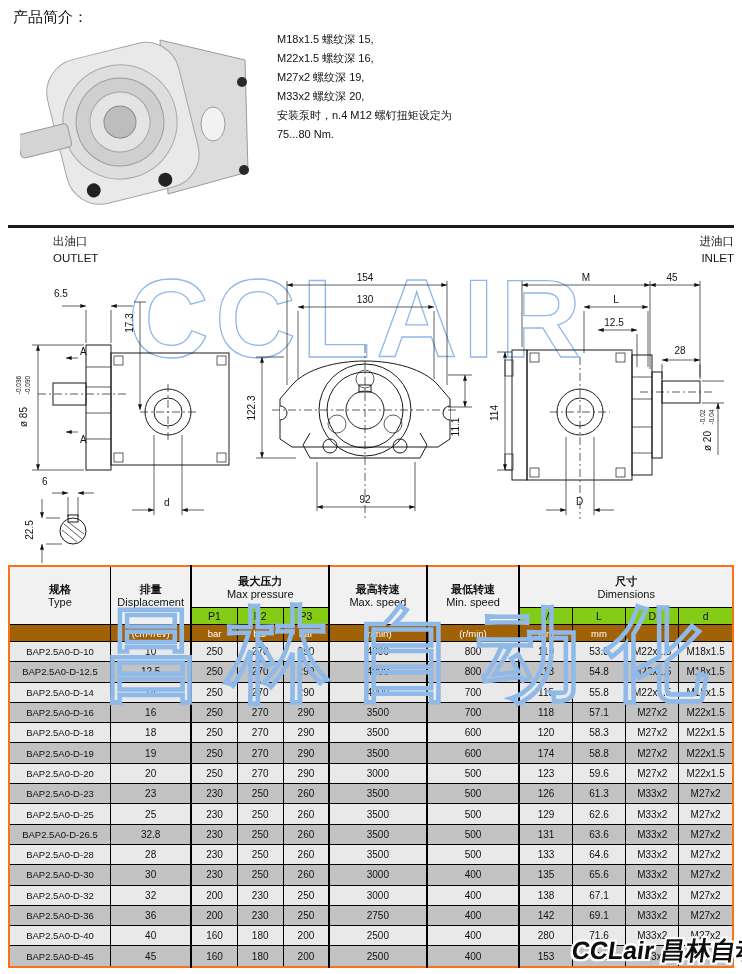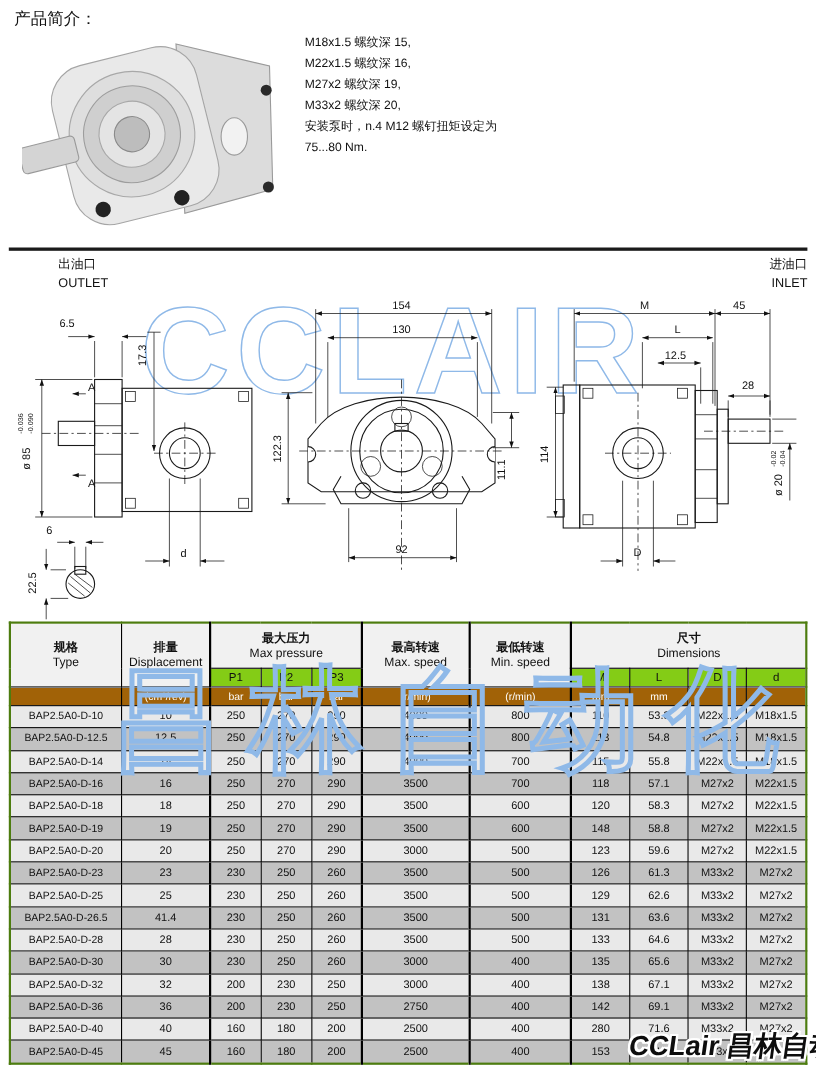--- a/index.html
+++ b/index.html
@@ -16,21 +16,21 @@
   .inlet{right:8px;text-align:right;margin-left:14px;}
   .drawings-svg{left:0;top:227px;}
   .pump-svg{left:20px;top:22px;}
   .wm-table-svg{left:0;top:555px;pointer-events:none;z-index:5;}
   .wm-corner{left:572px;top:934px;z-index:6;font-size:25px;font-weight:bold;
     color:#0d0d0d;transform:skewX(-8deg);white-space:nowrap;
     text-shadow:-2px -2px 0 #fff,2px -2px 0 #fff,-2px 2px 0 #fff,2px 2px 0 #fff,0 2px 0 #fff,0 -2px 0 #fff,2px 0 0 #fff,-2px 0 0 #fff;}
   
   .tbl-wrap{left:8px;top:565px;width:726px;}
   table.spec{width:100%;border-collapse:collapse;table-layout:fixed;
-    border:2px solid #4d7c0f;font-size:10px;}
+    border:2px solid #f97316;font-size:10px;}
   table.spec th,table.spec td{border:1px solid #000;text-align:center;
     padding:0 1px;overflow:hidden;white-space:nowrap;}
   table.spec thead tr.grp th{height:40px;background:#f1f1f1;font-weight:normal;}
   table.spec thead tr.sub th{height:16px;background:#84cc16;font-weight:normal;font-size:10.5px;}
   table.spec thead tr.units td{height:16px;background:#a16207;color:#fff;font-size:9.5px;}
   table.spec tbody td{height:19.3px;}
   table.spec tbody tr.light td{background:#e9e9e9;}
   table.spec tbody tr.dark td{background:#c2c2c2;}
   .hcn{display:block;font-weight:bold;font-size:11px;line-height:14px;}
   .hen{display:block;font-size:11px;line-height:13px;}
@@ -388,21 +388,21 @@
             <td>M22x1.5</td>
           </tr>
           <tr class="dark">
             <td class="type-cell">BAP2.5A0-D-19</td>
             <td class="bR2">19</td>
             <td>250</td>
             <td>270</td>
             <td class="bR2">290</td>
             <td class="bR2">3500</td>
             <td class="bR2">600</td>
-            <td>148</td>
+            <td>174</td>
             <td>58.8</td>
             <td>M27x2</td>
             <td>M22x1.5</td>
           </tr>
           <tr class="light">
             <td class="type-cell">BAP2.5A0-D-20</td>
             <td class="bR2">20</td>
             <td>250</td>
             <td>270</td>
             <td class="bR2">290</td>
@@ -434,21 +434,21 @@
             <td class="bR2">260</td>
             <td class="bR2">3500</td>
             <td class="bR2">500</td>
             <td>129</td>
             <td>62.6</td>
             <td>M33x2</td>
             <td>M27x2</td>
           </tr>
           <tr class="dark">
             <td class="type-cell">BAP2.5A0-D-26.5</td>
-            <td class="bR2">41.4</td>
+            <td class="bR2">32.8</td>
             <td>230</td>
             <td>250</td>
             <td class="bR2">260</td>
             <td class="bR2">3500</td>
             <td class="bR2">500</td>
             <td>131</td>
             <td>63.6</td>
             <td>M33x2</td>
             <td>M27x2</td>
           </tr>

